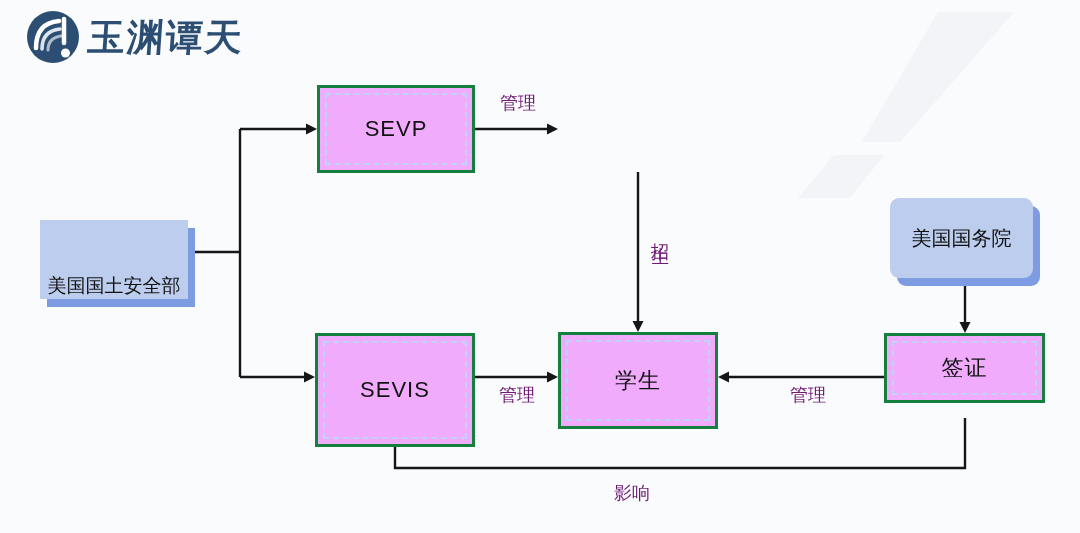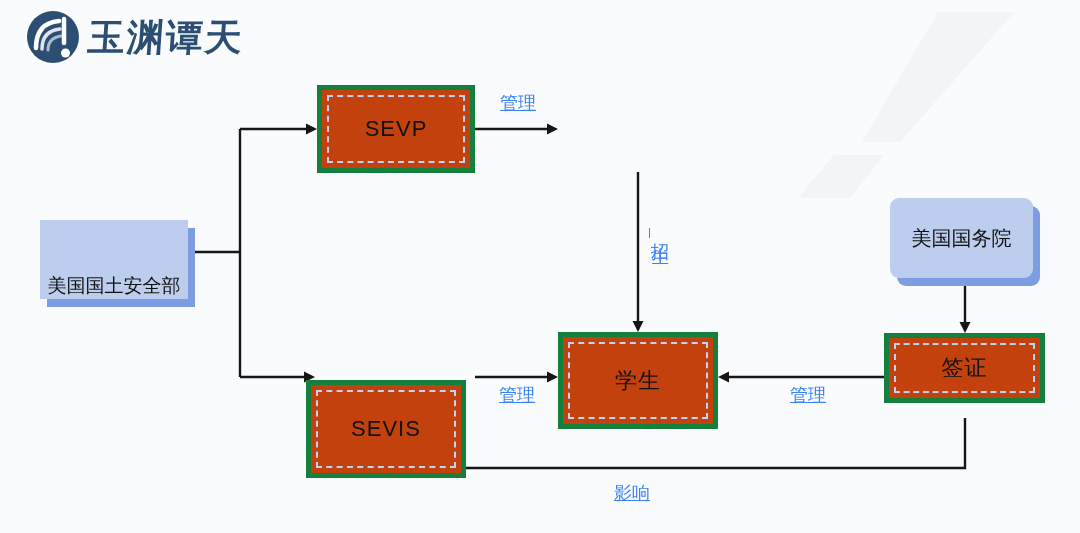--- a/index.html
+++ b/index.html
@@ -16,32 +16,32 @@
   .brand{position:absolute;left:26px;top:10px;display:flex;align-items:center;gap:8px;}
   .brand-icon{width:54px;height:54px;display:block;}
   .brand-name{
     font-family:"DejaVu Serif","Liberation Serif",serif;
     font-weight:bold;font-size:37px;line-height:54px;color:#2b4e72;
     letter-spacing:2px;transform:skewX(-4deg);
   }
 
   
   .node{position:absolute;display:flex;align-items:center;justify-content:center;box-sizing:border-box;}
-  .node.outlined{background:#c2410c;border:5px solid #15803d;}
+  .node.outlined{background:#f0abfc;border:3px solid #15803d;}
   .node.outlined .dashed{
     position:absolute;left:5px;top:5px;right:5px;bottom:5px;
     border:2px dashed #bcd5f5;pointer-events:none;
   }
   .node.solid{background:#bccdee;box-shadow:7px 8px 0 #7d9ce1;}
   .node-label{position:relative;font-size:22px;letter-spacing:1px;white-space:nowrap;}
   .node.solid .node-label{font-size:19px;letter-spacing:0;}
   .node.solid.dos .node-label{font-size:20px;}
 
   
-  .edge-label{position:absolute;font-size:18px;color:#3b82f6;text-align:center;white-space:nowrap;text-decoration:underline;}
+  .edge-label{position:absolute;font-size:18px;color:#701a75;text-align:center;white-space:nowrap;}
   .edge-label.vertical{writing-mode:vertical-rl;letter-spacing:5px;}
 
   svg.wires{position:absolute;left:0;top:0;}
   .wire{stroke:#161616;stroke-width:2.4;fill:none;}
   .head{fill:#161616;stroke:none;}
 </style>
 </head>
 <body>
 
 <svg class="bg-decor" viewBox="0 0 1080 533">
@@ -98,21 +98,21 @@
   <div class="node outlined" style="left:317px;top:85px;width:158px;height:88px;">
     <div class="dashed"></div>
     <span class="node-label">SEVP</span>
   </div>
 
 
   <div class="node solid dos" style="left:890px;top:198px;width:143px;height:80px;border-radius:9px;">
     <span class="node-label">美国国务院</span>
   </div>
 
-  <div class="node outlined" style="left:306px;top:333px;width:160px;height:98px;margin-top:47px;">
+  <div class="node outlined" style="left:315px;top:333px;width:160px;height:114px;">
     <div class="dashed"></div>
     <span class="node-label">SEVIS</span>
   </div>
 
   <div class="node outlined" style="left:558px;top:332px;width:160px;height:97px;">
     <div class="dashed"></div>
     <span class="node-label">学生</span>
   </div>
 
   <div class="node outlined" style="left:884px;top:333px;width:161px;height:70px;">

